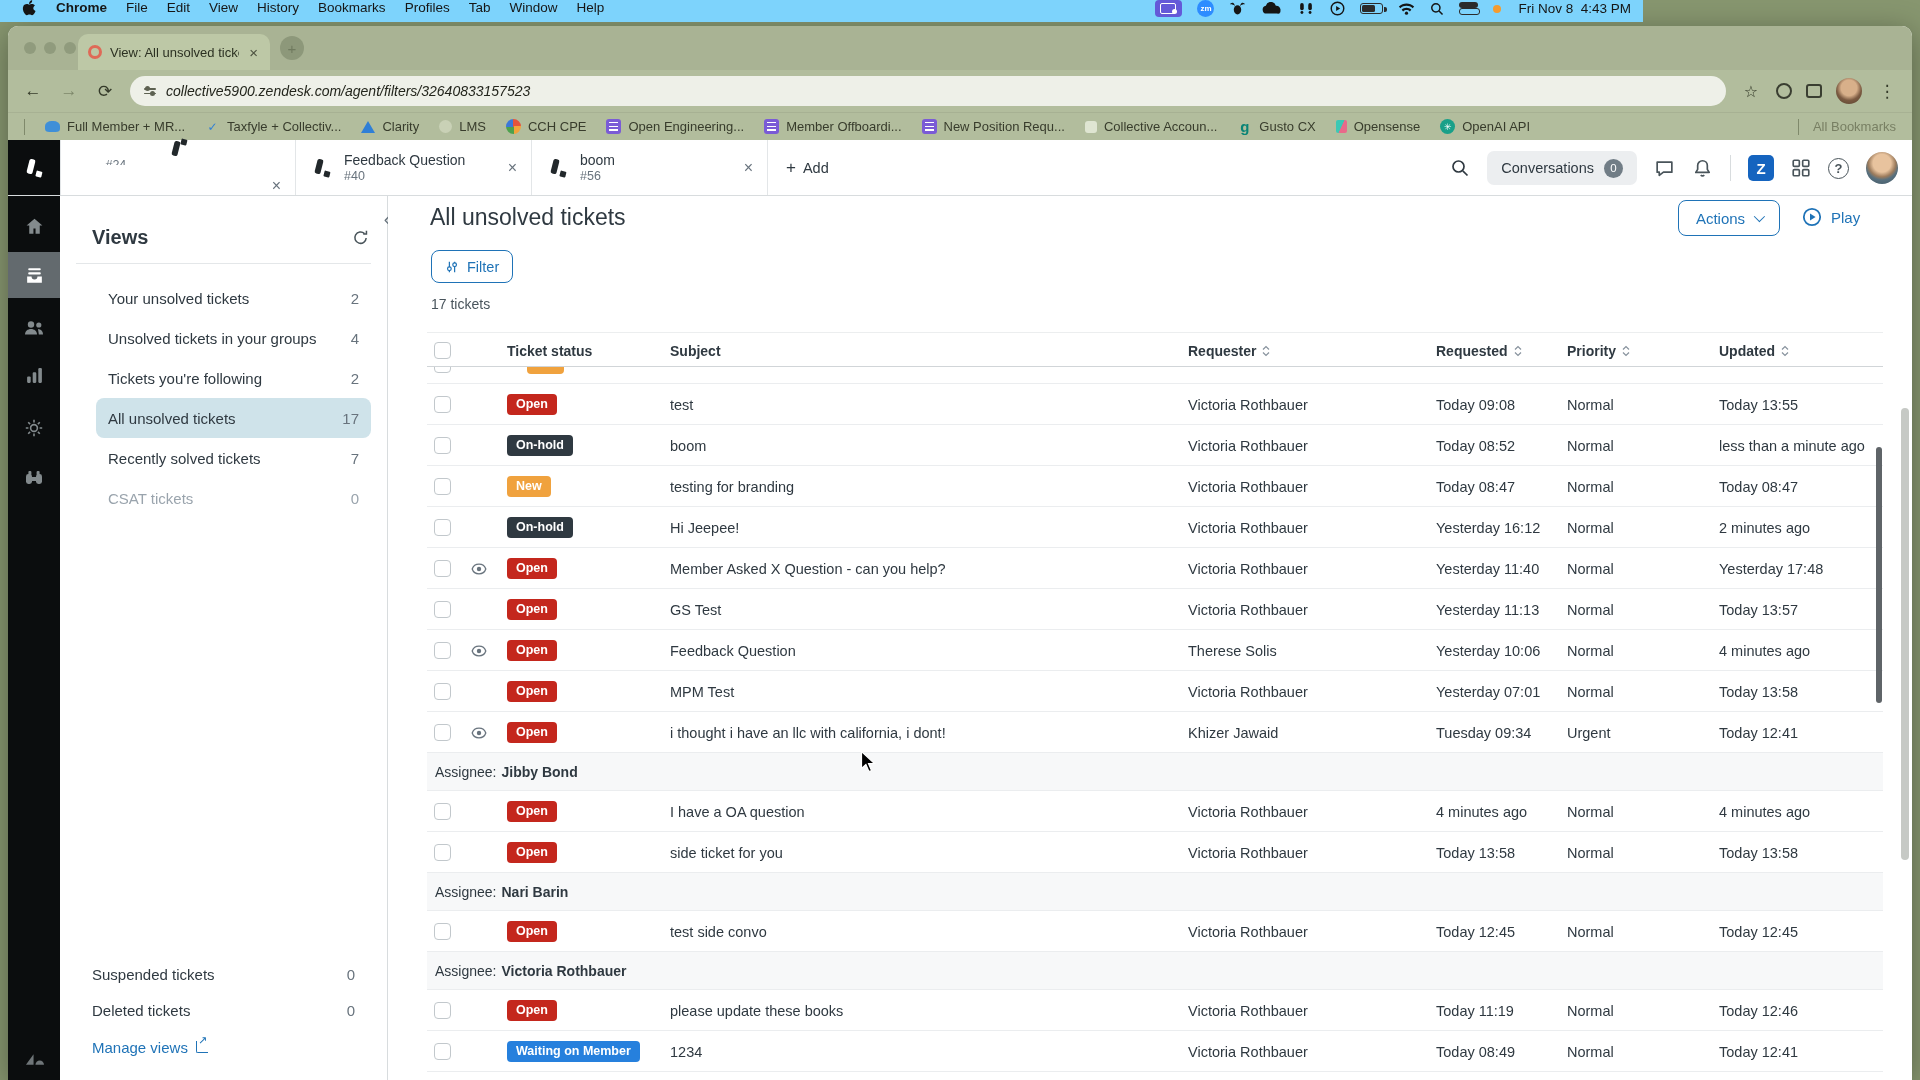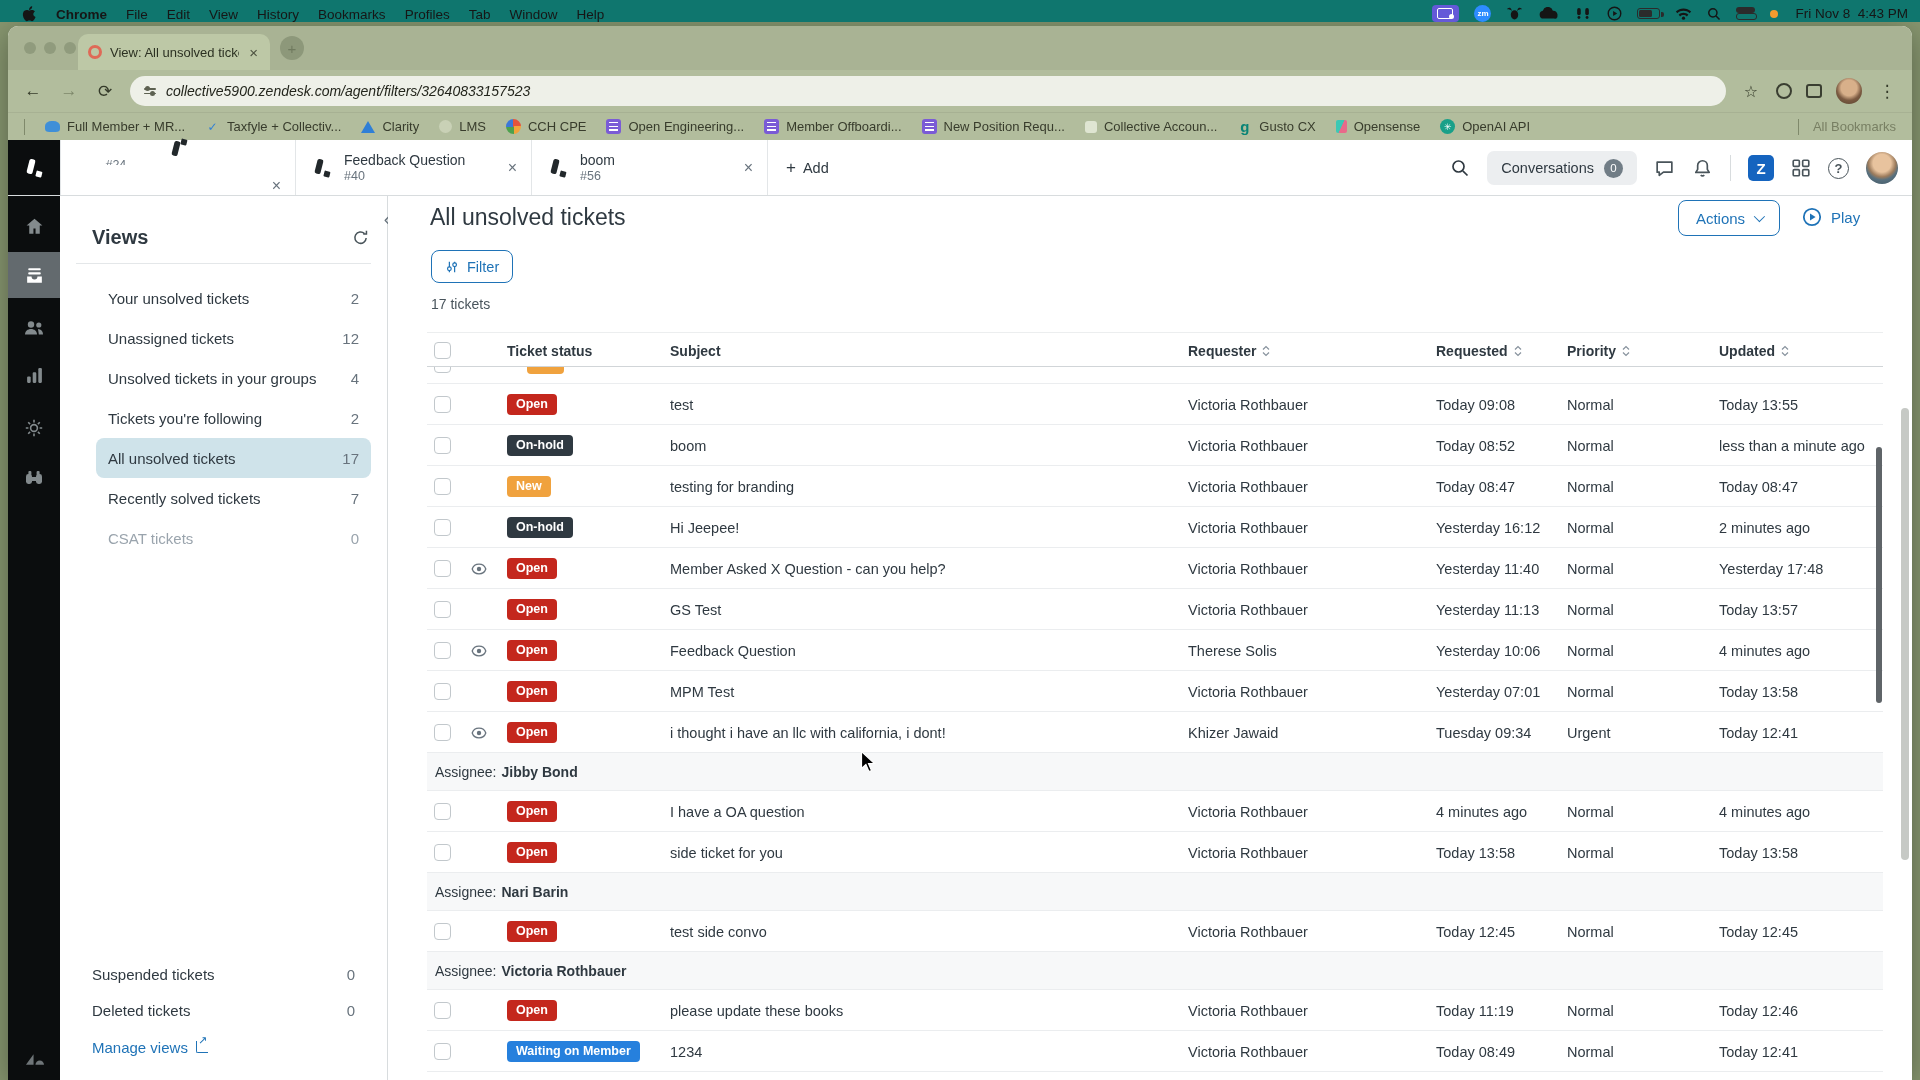--- a/index.html
+++ b/index.html
@@ -1,21 +1,21 @@
 <!DOCTYPE html>
 <html><head>
 <meta charset="utf-8">
 <style>
   * { margin:0; padding:0; box-sizing:border-box; }
   html,body { width:1920px; height:1080px; overflow:hidden; }
   body { font-family:"Liberation Sans","DejaVu Sans",sans-serif; background:#87966f; position:relative; }
 
   
-  .menubar { position:absolute; left:0; top:0; width:1920px; height:22px; background:#0f766e;
-    display:flex; align-items:flex-end; padding:0 12px; font-size:13.5px; color:#161616; z-index:50; }
+  .menubar { position:absolute; left:0; top:0; width:1643px; height:22px; background:#7dd3fc;
+    display:flex; align-items:flex-start; padding:0 12px; font-size:13.5px; color:#161616; z-index:50; }
   .mb-apple { margin:0 6px 0 10px; display:flex; align-items:center; }
   .mb-items { display:flex; gap:19px; margin-left:14px; }
   .mb-item { cursor:default; }
   .mb-item.bold { font-weight:bold; }
   .mb-status { margin-left:auto; display:flex; align-items:center; gap:15px; }
   .mb-clock { font-size:13.5px; margin-left:2px; white-space:pre; }
   .s-mirror { width:27px; height:17px; background:#6459d8; border-radius:4px; position:relative; }
   .s-mirror::before { content:''; position:absolute; left:5px; top:3px; width:14px; height:9px; border:1.5px solid #fff; border-radius:2px; }
   .s-mirror::after { content:''; position:absolute; right:5px; bottom:3px; width:5px; height:5px; background:#fff; border-radius:50%; }
   .s-zm { width:17px; height:17px; border-radius:50%; background:#2d8cff; color:#fff; font-size:8px; font-weight:bold;
@@ -469,24 +469,20 @@
             </svg>
           </span>
       </div>
       <div class="sv-divider"></div>
       <div class="sv-items" id="viewList">
           <div class="sv-item">
             <span class="sv-label">Your unsolved tickets</span>
             <span class="sv-count">2</span>
           </div>
           <div class="sv-item">
-            <span class="sv-label">Unassigned tickets</span>
-            <span class="sv-count">12</span>
-          </div>
-          <div class="sv-item">
             <span class="sv-label">Unsolved tickets in your groups</span>
             <span class="sv-count">4</span>
           </div>
           <div class="sv-item">
             <span class="sv-label">Tickets you're following</span>
             <span class="sv-count">2</span>
           </div>
           <div class="sv-item selected">
             <span class="sv-label">All unsolved tickets</span>
             <span class="sv-count">17</span>

